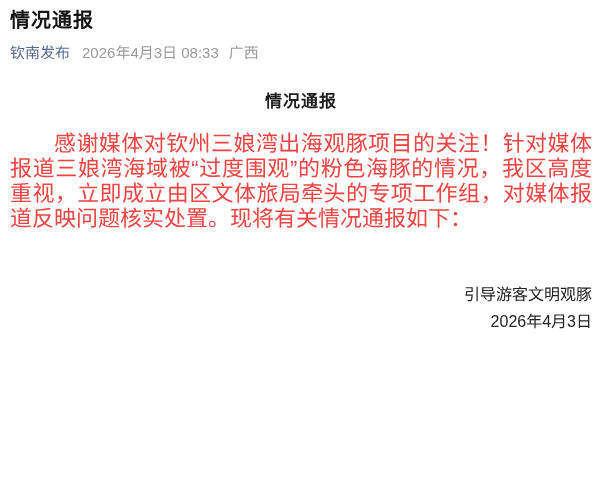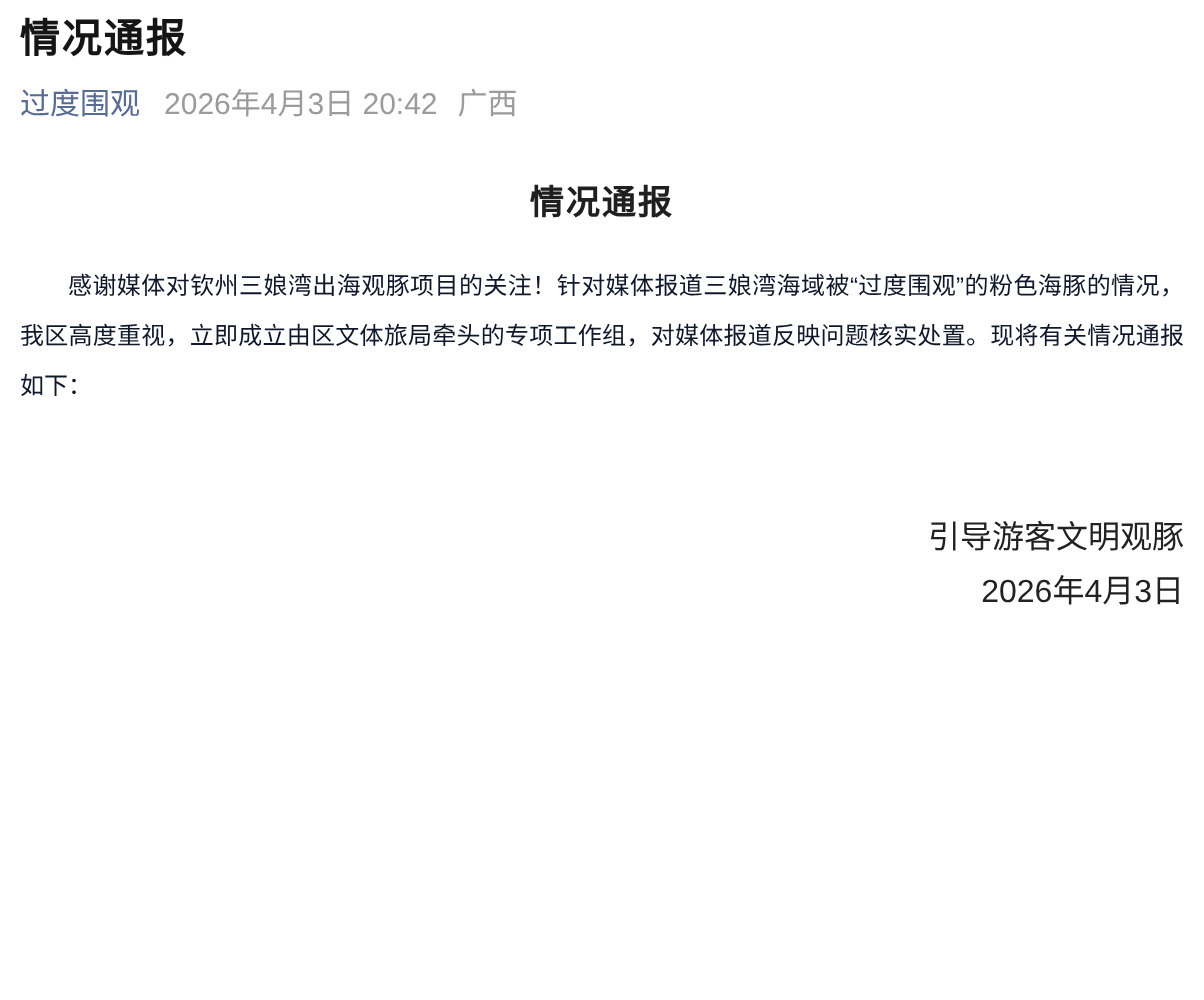--- a/index.html
+++ b/index.html
@@ -44,44 +44,44 @@
   .notice-heading {
     text-align: center;
     font-size: 17px;
     line-height: 22px;
     font-weight: 700;
     color: #1f1f1f;
     margin: 0 0 18px 0;
     letter-spacing: 1px;
   }
   .body-paragraph {
-    font-size: 12px;
+    font-size: 22px;
     line-height: 25px;
-    color: #0f172a;
+    color: #ef4444;
     text-align: justify;
     text-indent: 2em;
     margin: 0 0 25px 0;
   }
   .signature-block {
     margin-top: 50px;
     text-align: right;
     font-size: 16px;
     line-height: 27px;
     color: #222222;
   }
 </style>
 </head>
 <body>
 
 <div class="page">
 
   <h1 class="page-title">情况通报</h1>
 
   <div class="meta-row">
-    <a class="account-name">过度围观</a><span class="meta-gray">2026年4月3日 20:42</span><span class="meta-gray">广西</span>
+    <a class="account-name">钦南发布</a><span class="meta-gray">2026年4月3日 08:33</span><span class="meta-gray">广西</span>
   </div>
 
   <h2 class="notice-heading">情况通报</h2>
 
   <p class="body-paragraph">感谢媒体对钦州三娘湾出海观豚项目的关注！针对媒体报道三娘湾海域被“过度围观”的粉色海豚的情况，我区高度重视，立即成立由区文体旅局牵头的专项工作组，对媒体报道反映问题核实处置。现将有关情况通报如下：</p>
 
 
   <div class="signature-block">
     <div>引导游客文明观豚</div>
     <div>2026年4月3日</div>

